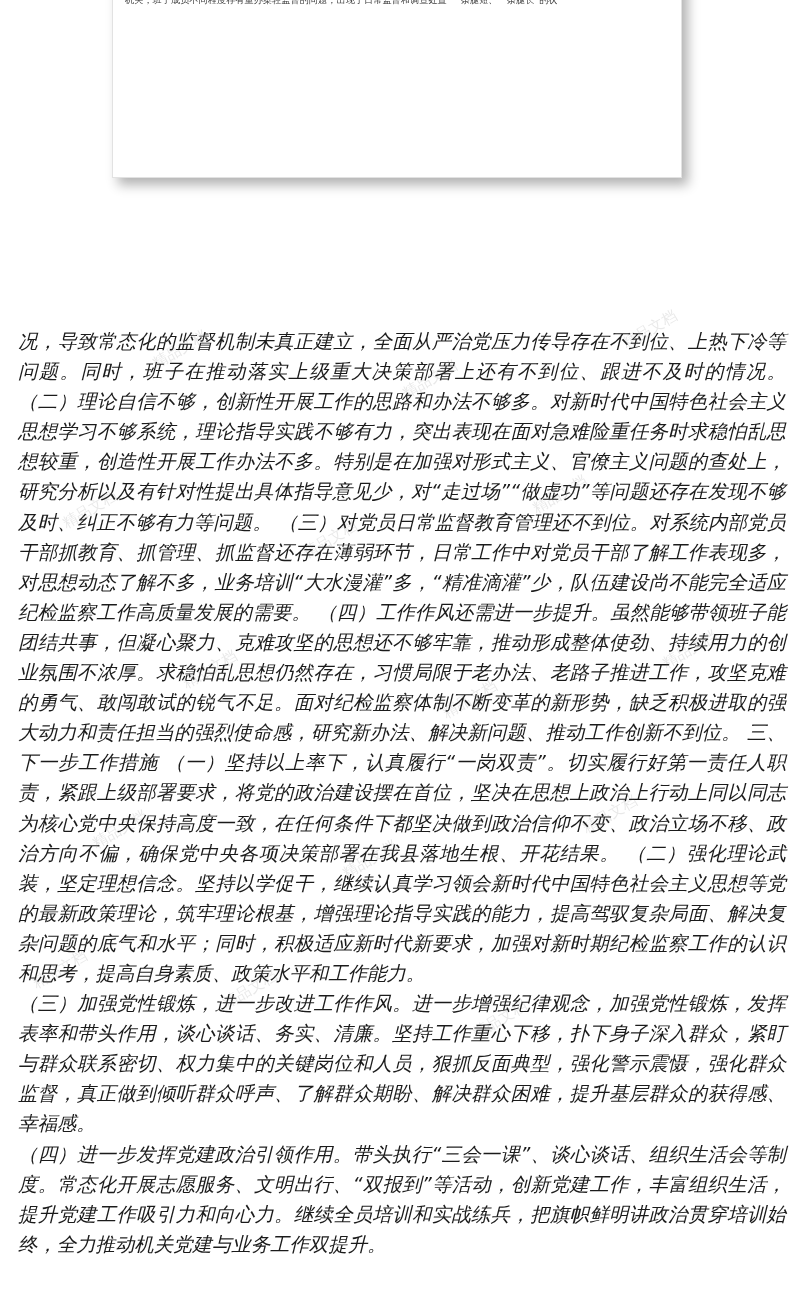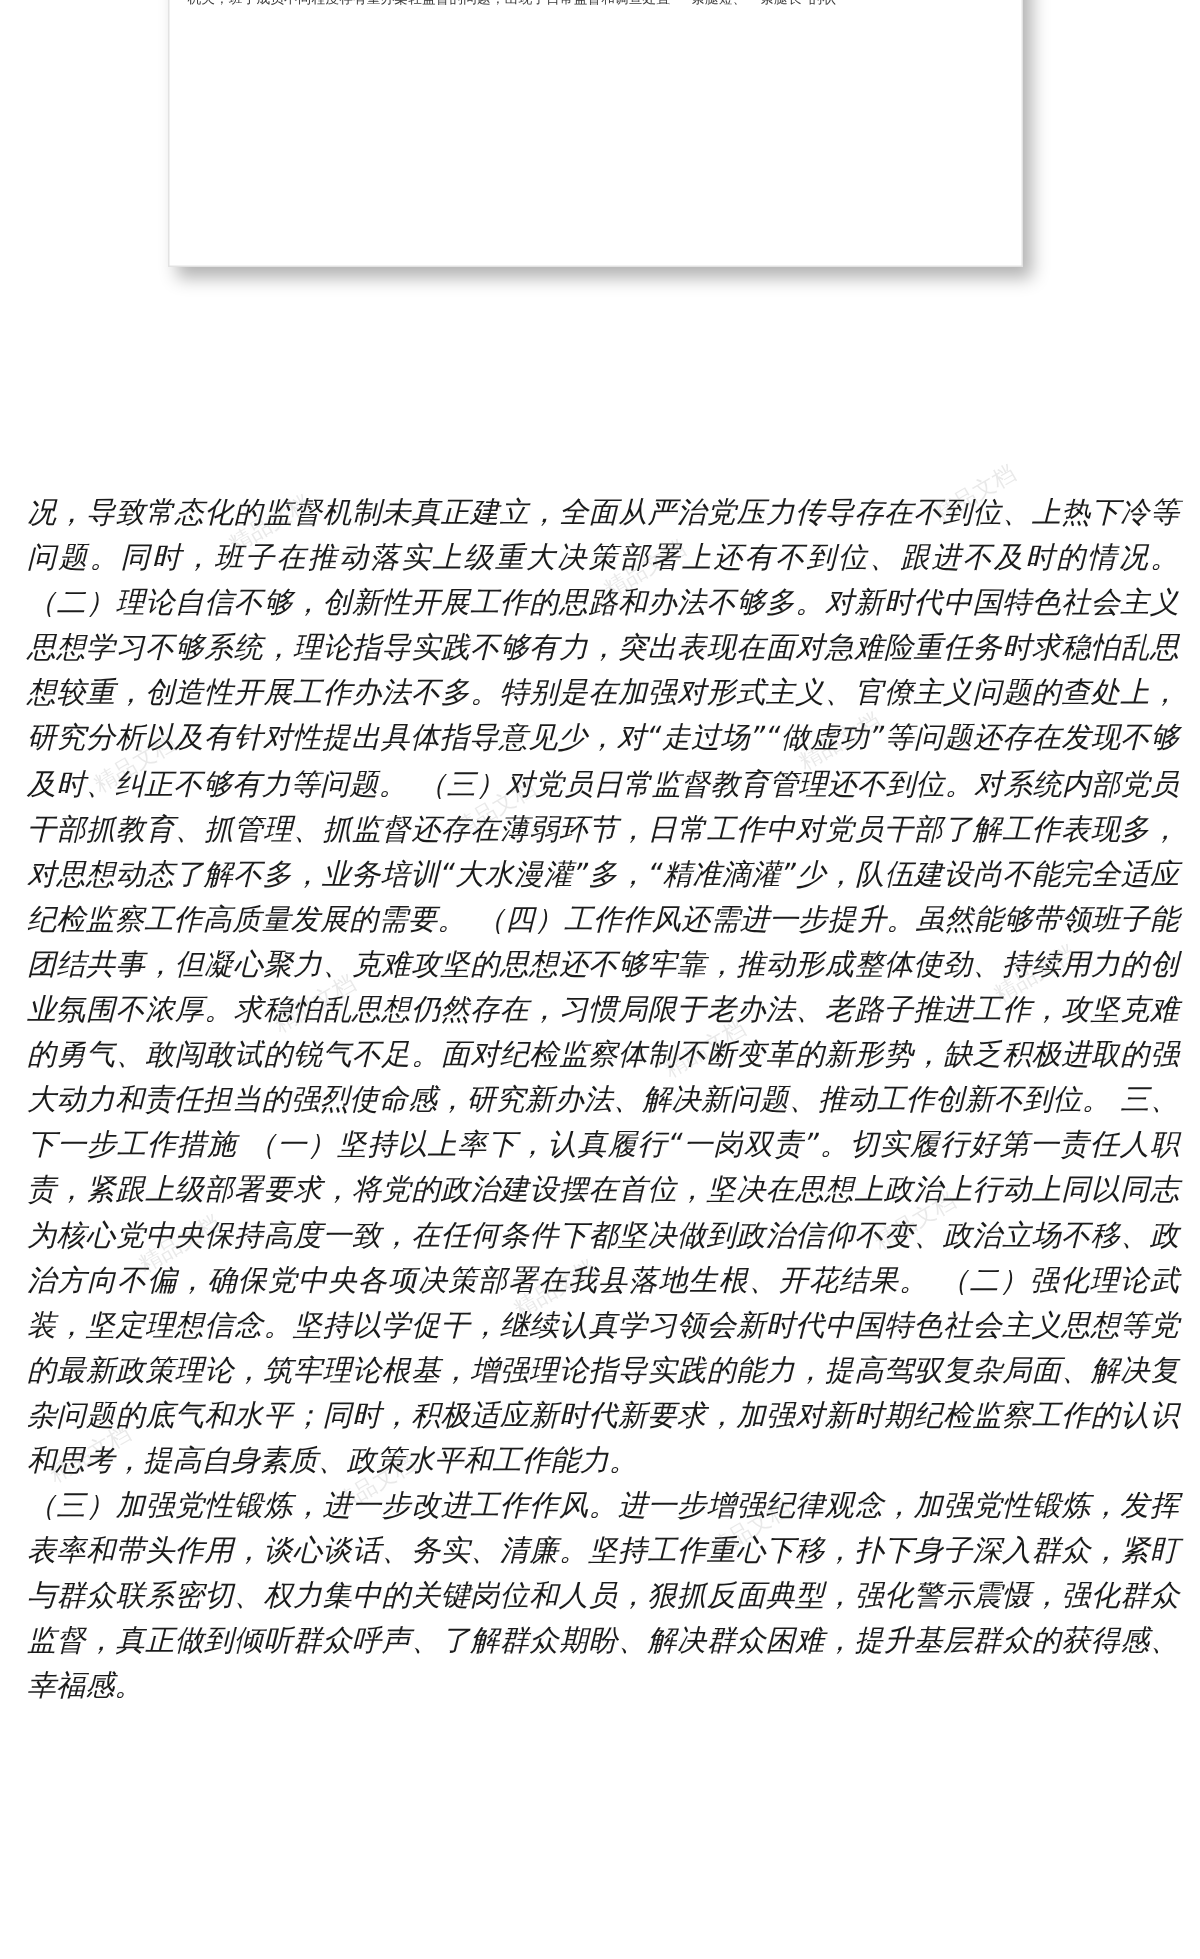--- a/index.html
+++ b/index.html
@@ -100,20 +100,21 @@
   <div id="preview-card">
     <div id="preview-card-body">
       <p>风。带头以“四不两直”方式深入基层，摸清摸透矛盾困难，破解工作难题。带头贯彻落实中央八项规定以及修订后的实施细则和省委、市委实施办法精神，积极构建常态化监督检查机制。大力精文减会，严控发文数量，坚持精简、高效、节俭办会。带头遵守廉洁自律各项规定，严格遵守党的生活纪律，重操守、重品行，时刻自重、自省、自警、自励。二是强化警示教育。突出理论教育、党性锻炼、能力培训，协助县委推动《党委（党组）落实全面从严治党主体责任规定》进教材、进课堂、进头脑。进一步加强党章党规党纪和国家法律法规学习宣传培训，注重发挥正反典型的示范警示作用，召开了正面典型事迹报告会和廉政警示教育大会各 x 次，切实使全县党员干部受警醒、明底线、知敬畏。 二、存在的问题 （一）领导班子和自身履行全面从严治党责任仍存在不足。如：作为党内监督的专责机关，班子成员不同程度存有重办案轻监督的问题，出现了日常监督和调查处置“一条腿短、一条腿长”的状</p>
     </div>
   </div>
 </div>
 
 <div id="document-body">
   <p class="indented">况，导致常态化的监督机制未真正建立，全面从严治党压力传导存在不到位、上热下冷等问题。同时，班子在推动落实上级重大决策部署上还有不到位、跟进不及时的情况。 （二）理论自信不够，创新性开展工作的思路和办法不够多。对新时代中国特色社会主义思想学习不够系统，理论指导实践不够有力，突出表现在面对急难险重任务时求稳怕乱思想较重，创造性开展工作办法不多。特别是在加强对形式主义、官僚主义问题的查处上，研究分析以及有针对性提出具体指导意见少，对“走过场”“做虚功”等问题还存在发现不够及时、纠正不够有力等问题。 （三）对党员日常监督教育管理还不到位。对系统内部党员干部抓教育、抓管理、抓监督还存在薄弱环节，日常工作中对党员干部了解工作表现多，对思想动态了解不多，业务培训“大水漫灌”多，“精准滴灌”少，队伍建设尚不能完全适应纪检监察工作高质量发展的需要。 （四）工作作风还需进一步提升。虽然能够带领班子能团结共事，但凝心聚力、克难攻坚的思想还不够牢靠，推动形成整体使劲、持续用力的创业氛围不浓厚。求稳怕乱思想仍然存在，习惯局限于老办法、老路子推进工作，攻坚克难的勇气、敢闯敢试的锐气不足。面对纪检监察体制不断变革的新形势，缺乏积极进取的强大动力和责任担当的强烈使命感，研究新办法、解决新问题、推动工作创新不到位。 三、下一步工作措施 （一）坚持以上率下，认真履行“一岗双责”。切实履行好第一责任人职责，紧跟上级部署要求，将党的政治建设摆在首位，坚决在思想上政治上行动上同以同志为核心党中央保持高度一致，在任何条件下都坚决做到政治信仰不变、政治立场不移、政治方向不偏，确保党中央各项决策部署在我县落地生根、开花结果。 （二）强化理论武装，坚定理想信念。坚持以学促干，继续认真学习领会新时代中国特色社会主义思想等党的最新政策理论，筑牢理论根基，增强理论指导实践的能力，提高驾驭复杂局面、解决复杂问题的底气和水平；同时，积极适应新时代新要求，加强对新时期纪检监察工作的认识和思考，提高自身素质、政策水平和工作能力。</p>
   <p class="indented"> （三）加强党性锻炼，进一步改进工作作风。进一步增强纪律观念，加强党性锻炼，发挥表率和带头作用，谈心谈话、务实、清廉。坚持工作重心下移，扑下身子深入群众，紧盯与群众联系密切、权力集中的关键岗位和人员，狠抓反面典型，强化警示震慑，强化群众监督，真正做到倾听群众呼声、了解群众期盼、解决群众困难，提升基层群众的获得感、幸福感。</p>
+  <p class="indented"> （四）进一步发挥党建政治引领作用。带头执行“三会一课”、谈心谈话、组织生活会等制度。常态化开展志愿服务、文明出行、“双报到”等活动，创新党建工作，丰富组织生活，提升党建工作吸引力和向心力。继续全员培训和实战练兵，把旗帜鲜明讲政治贯穿培训始终，全力推动机关党建与业务工作双提升。</p>
 </div>
 
 <div id="watermark-layer">
   <span class="watermark-mark" style="left:150px; top:40px;">精品文档</span>
   <span class="watermark-mark" style="left:400px; top:70px;">精品文档</span>
   <span class="watermark-mark" style="left:620px; top:20px;">精品文档</span>
   <span class="watermark-mark" style="left:60px; top:200px;">精品文档</span>
   <span class="watermark-mark" style="left:300px; top:230px;">精品文档</span>
   <span class="watermark-mark" style="left:530px; top:185px;">精品文档</span>
   <span class="watermark-mark" style="left:180px; top:360px;">精品文档</span>

